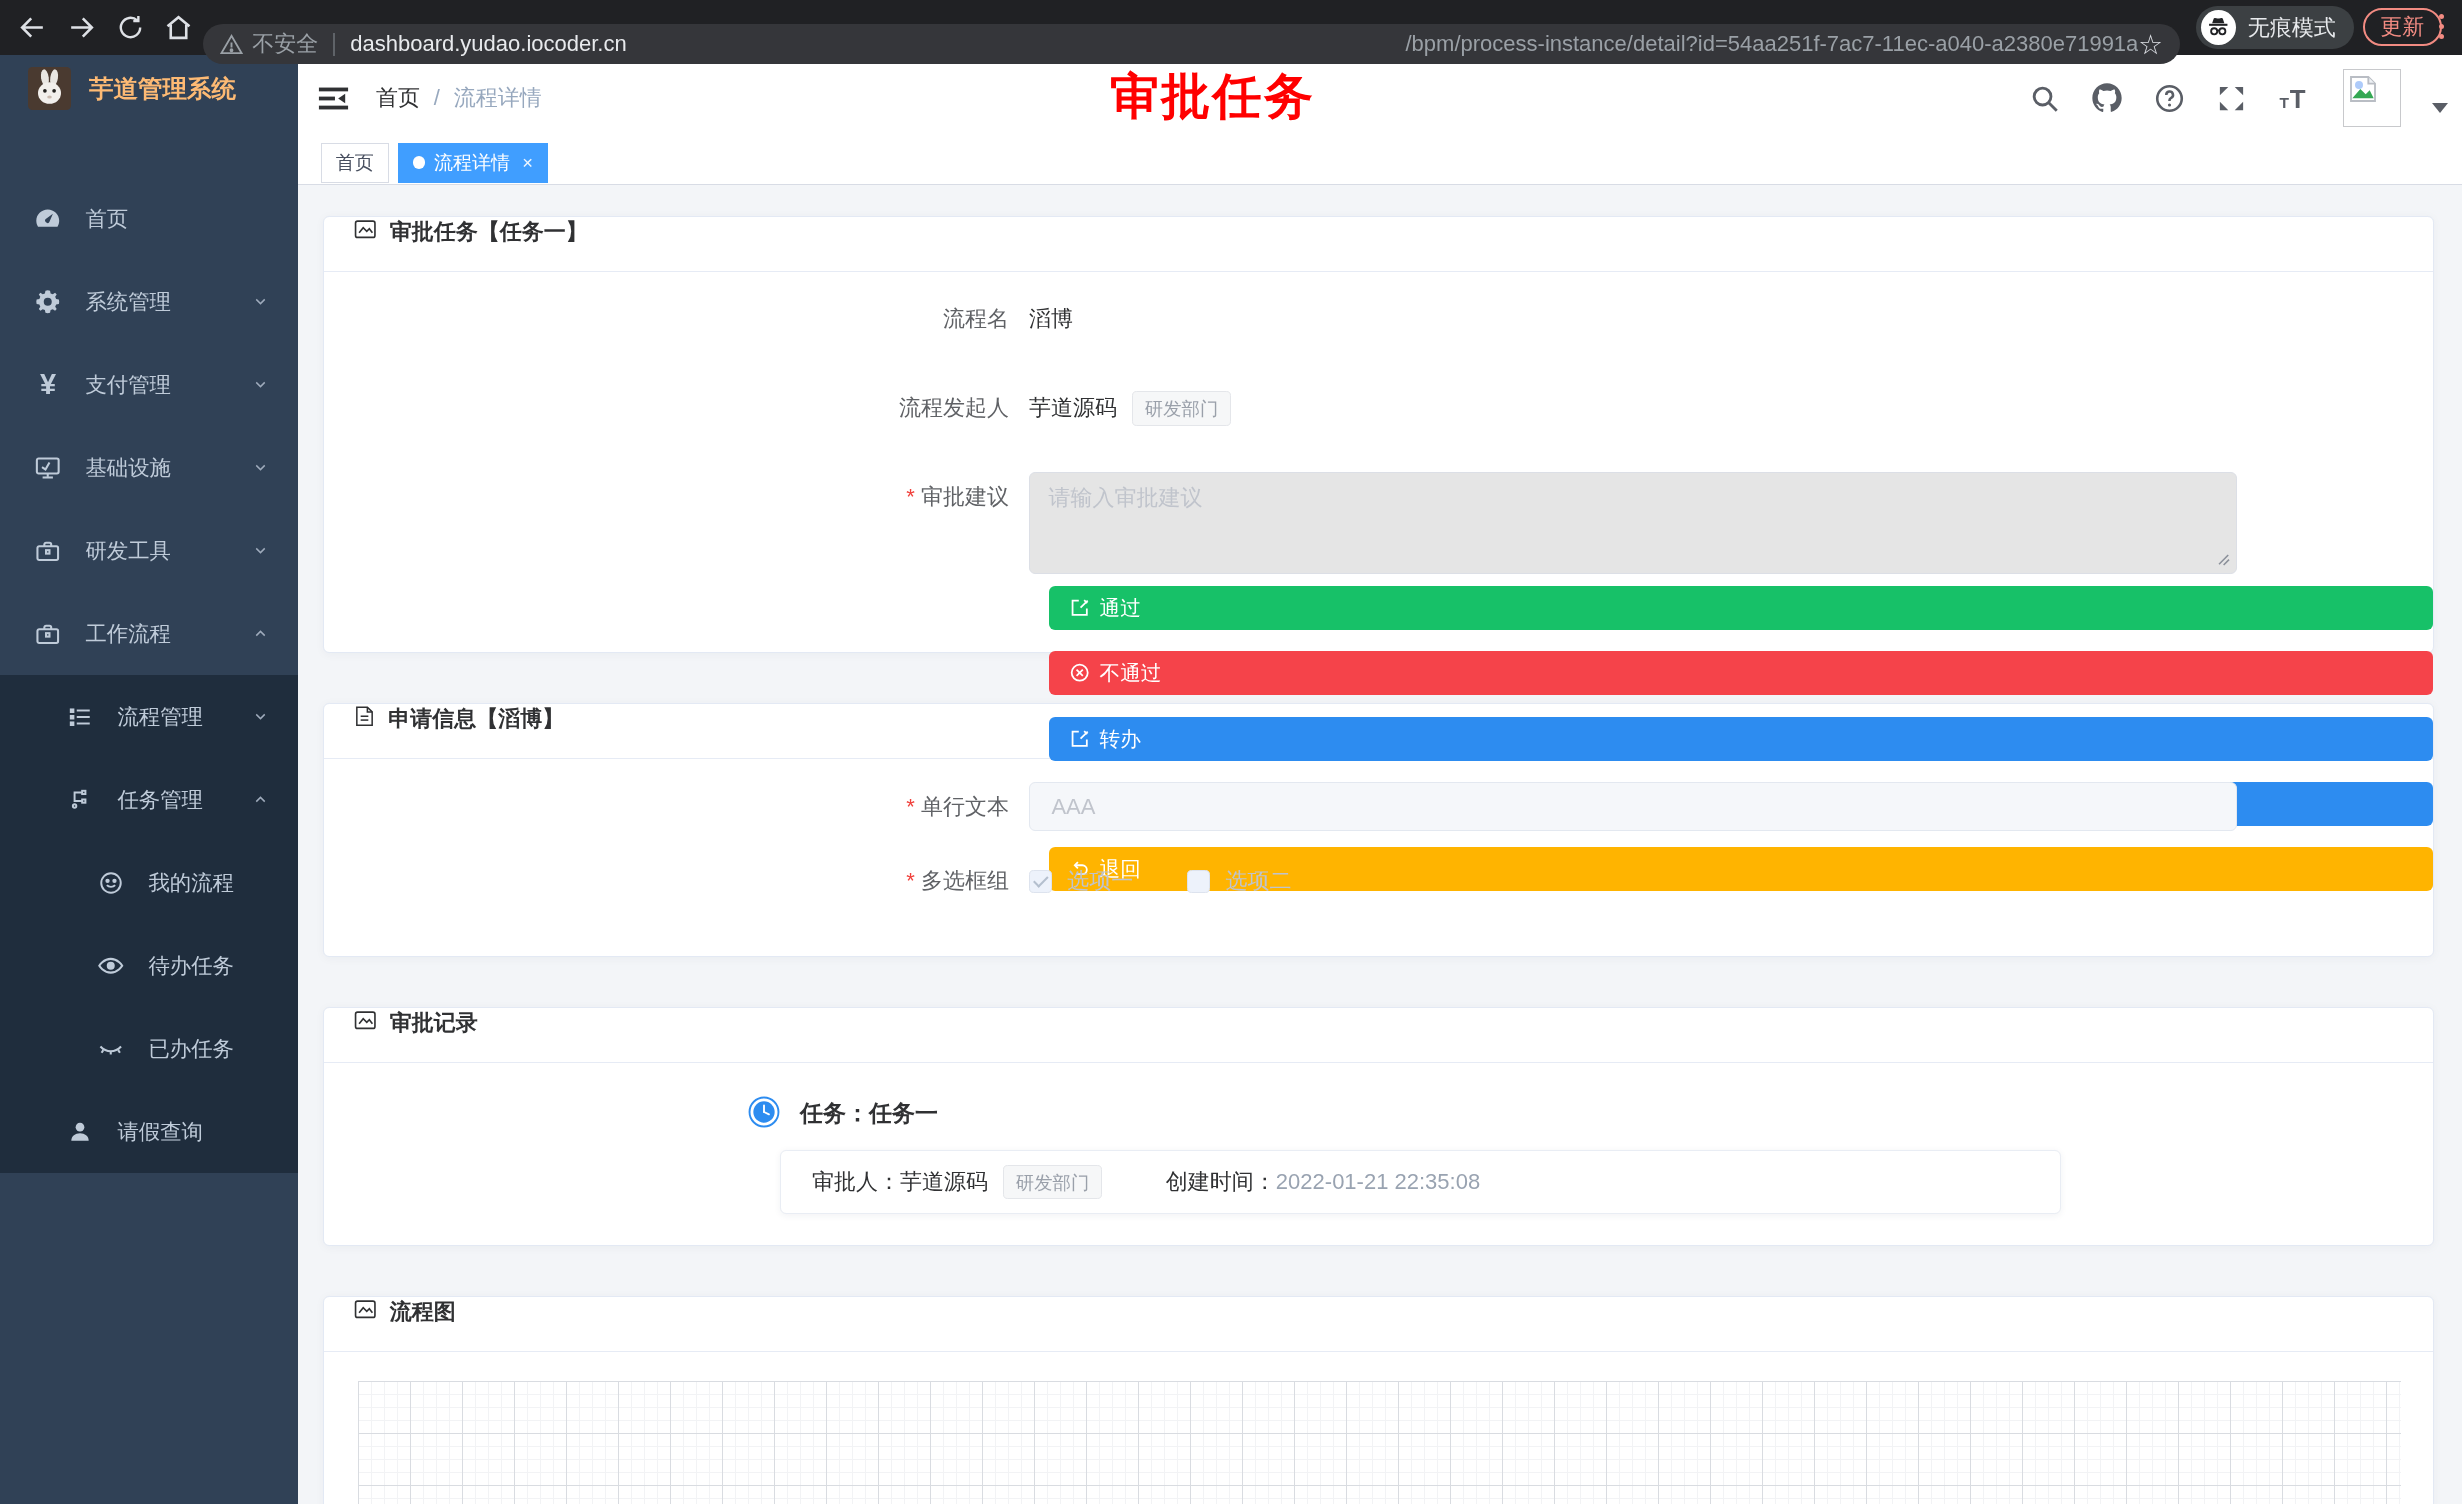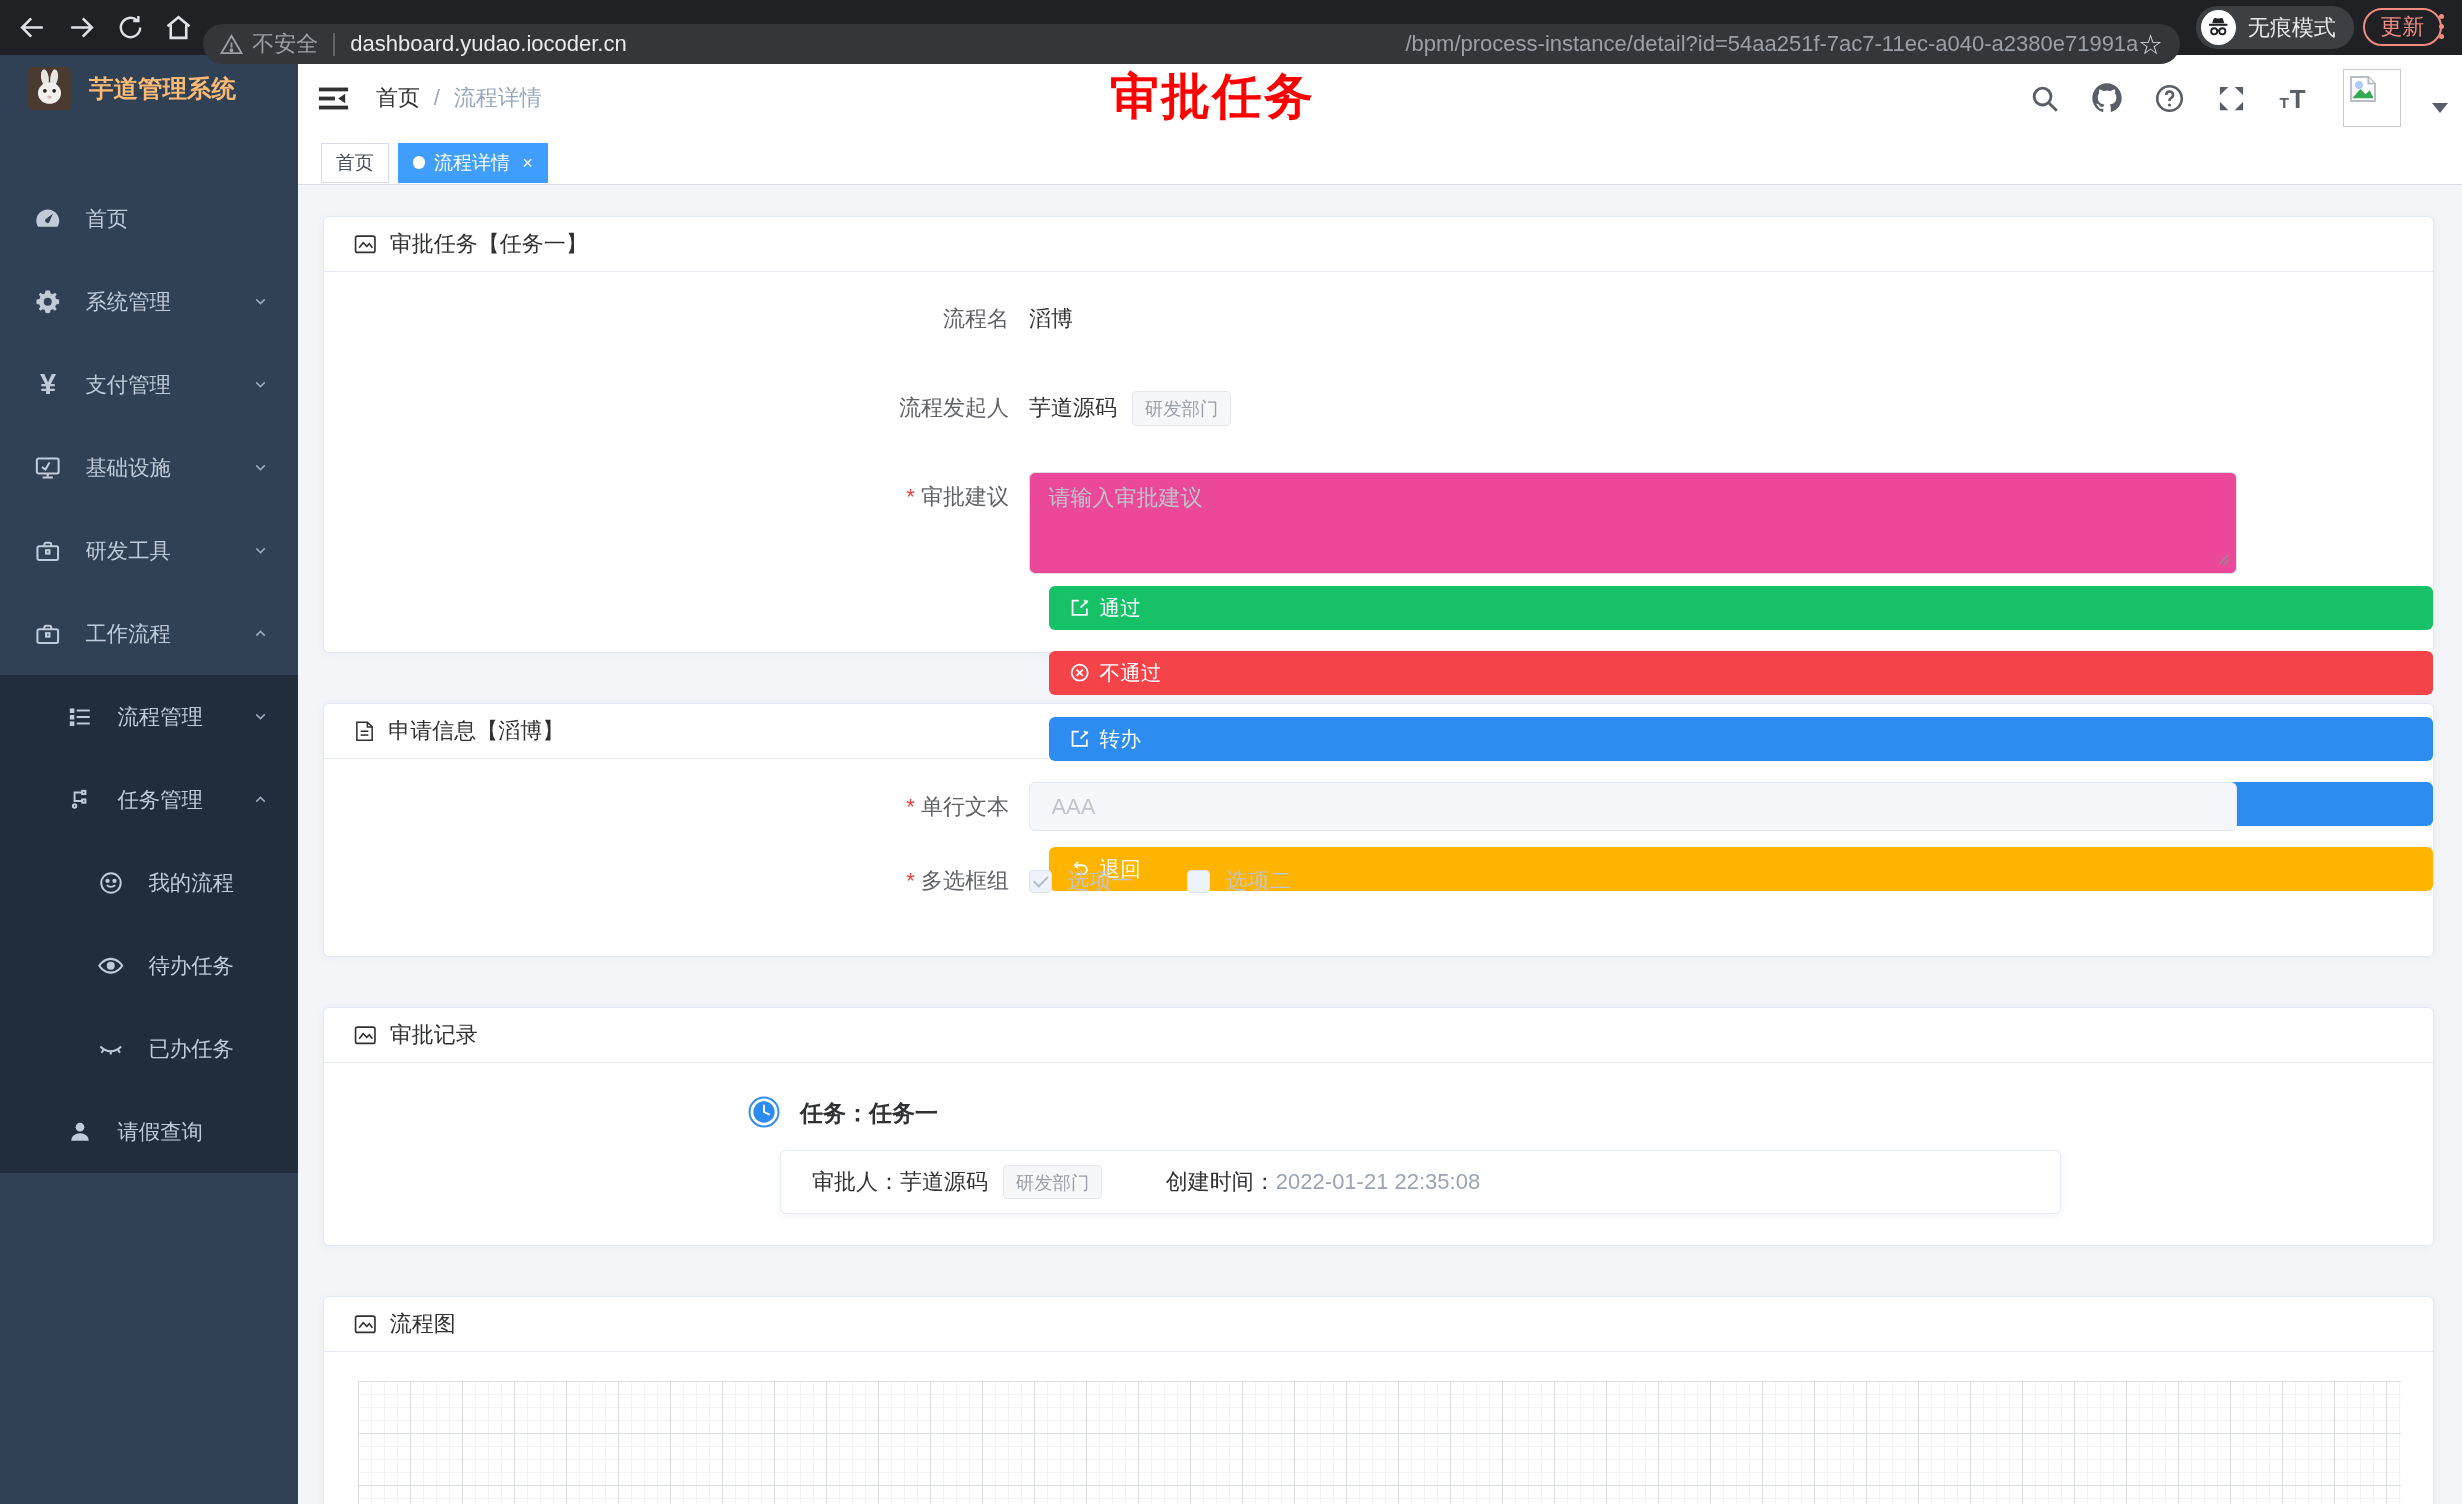--- a/index.html
+++ b/index.html
@@ -59,33 +59,33 @@
   .tag { height:40px; display:flex; align-items:center; padding:0 13.8px; border:1.5px solid #d8dce5; background:#fff;
          color:#495060; font-size:19px; cursor:pointer; }
   .tag.active { background:#409eff; border-color:#409eff; color:#fff; }
   .tag-dot { width:12.2px; height:12.2px; border-radius:50%; background:#fff; margin-right:9.2px; }
   .tag-x { margin-left:12.2px; font-size:18.4px; opacity:.9; }
 
   
   .main { position:absolute; left:298px; top:185px; width:2164px; height:1320px; background:#f3f5f8;
           padding:31px 28px 0 25px; overflow:hidden; z-index:10; }
   .card { background:#fff; border:1.5px solid #e3e9f4; border-radius:6.1px; margin-bottom:50px; box-shadow:0 1.5px 9.2px rgba(31,56,88,.04); }
-  .card-h { height:55px; border-bottom:1.5px solid #e6ebf5; display:flex; align-items:center; padding-left:29px;
-            font-size:22px; color:#303133; gap:12.2px; }
+  .card-h { height:55px; border-bottom:1.5px solid #e6ebf5; display:flex; align-items:flex-start; padding-left:29px;
+            font-size:22px; color:#303133; gap:12.2px;font-weight:bold; }
   .card1 { height:437px; } .card2 { height:254px; } .card3 { height:239px; } .card4 { height:306px; }
 
   .frow { display:flex; align-items:center; margin-left:476px; }
   .flabel { width:229px; text-align:right; padding-right:20px; color:#606266; font-size:22px; flex-shrink:0; }
   .req::before { content:"* "; color:#f0413c; }
   .fvalue { color:#303133; font-size:22px; }
   .dept-tag { display:inline-block; margin-left:15.3px; background:#f6f7f8; border:1.5px solid #e4e6ea; border-radius:4.6px;
               color:#9aa0aa; font-size:18.4px; padding:3.8px 11.5px; }
   .ta-wrap { position:relative; width:1208px; }
   .sug-ta { width:1208px; height:102px; border:1.5px solid #dcdfe6; border-radius:6.1px; font-size:22px; padding:10.7px 18.4px;
-            color:#303133; resize:none; outline:none; font-family:inherit; background:#ec4899; }
+            color:#303133; resize:none; outline:none; font-family:inherit; background:#e5e5e5; }
   .sug-ta::placeholder { color:#c0c4cc; }
   .grip { position:absolute; right:6.1px; bottom:9.2px; color:#8a8f99; }
   .btn-row { display:flex; gap:21.4px; margin-left:725px; margin-top:9.2px;flex-direction:column; }
   .abtn { height:44px; border:none; border-radius:6.1px; color:#fff; font-size:20.6px; display:flex; align-items:center;
           gap:9.2px; padding:0 20px; cursor:pointer; font-family:inherit; }
 
   .dis-input { width:1208px; height:49px; background:#f5f7fa; border:1.5px solid #e3e8f0; border-radius:6.1px;
                color:#c0c4cc; font-size:22px; padding:0 21.4px; font-family:inherit; }
   .cbg { display:flex; align-items:center; }
   .cb { width:23px; height:23px; border-radius:4.6px; background:#edf2fb; border:1.5px solid #dde3ee; position:relative; flex-shrink:0; }

